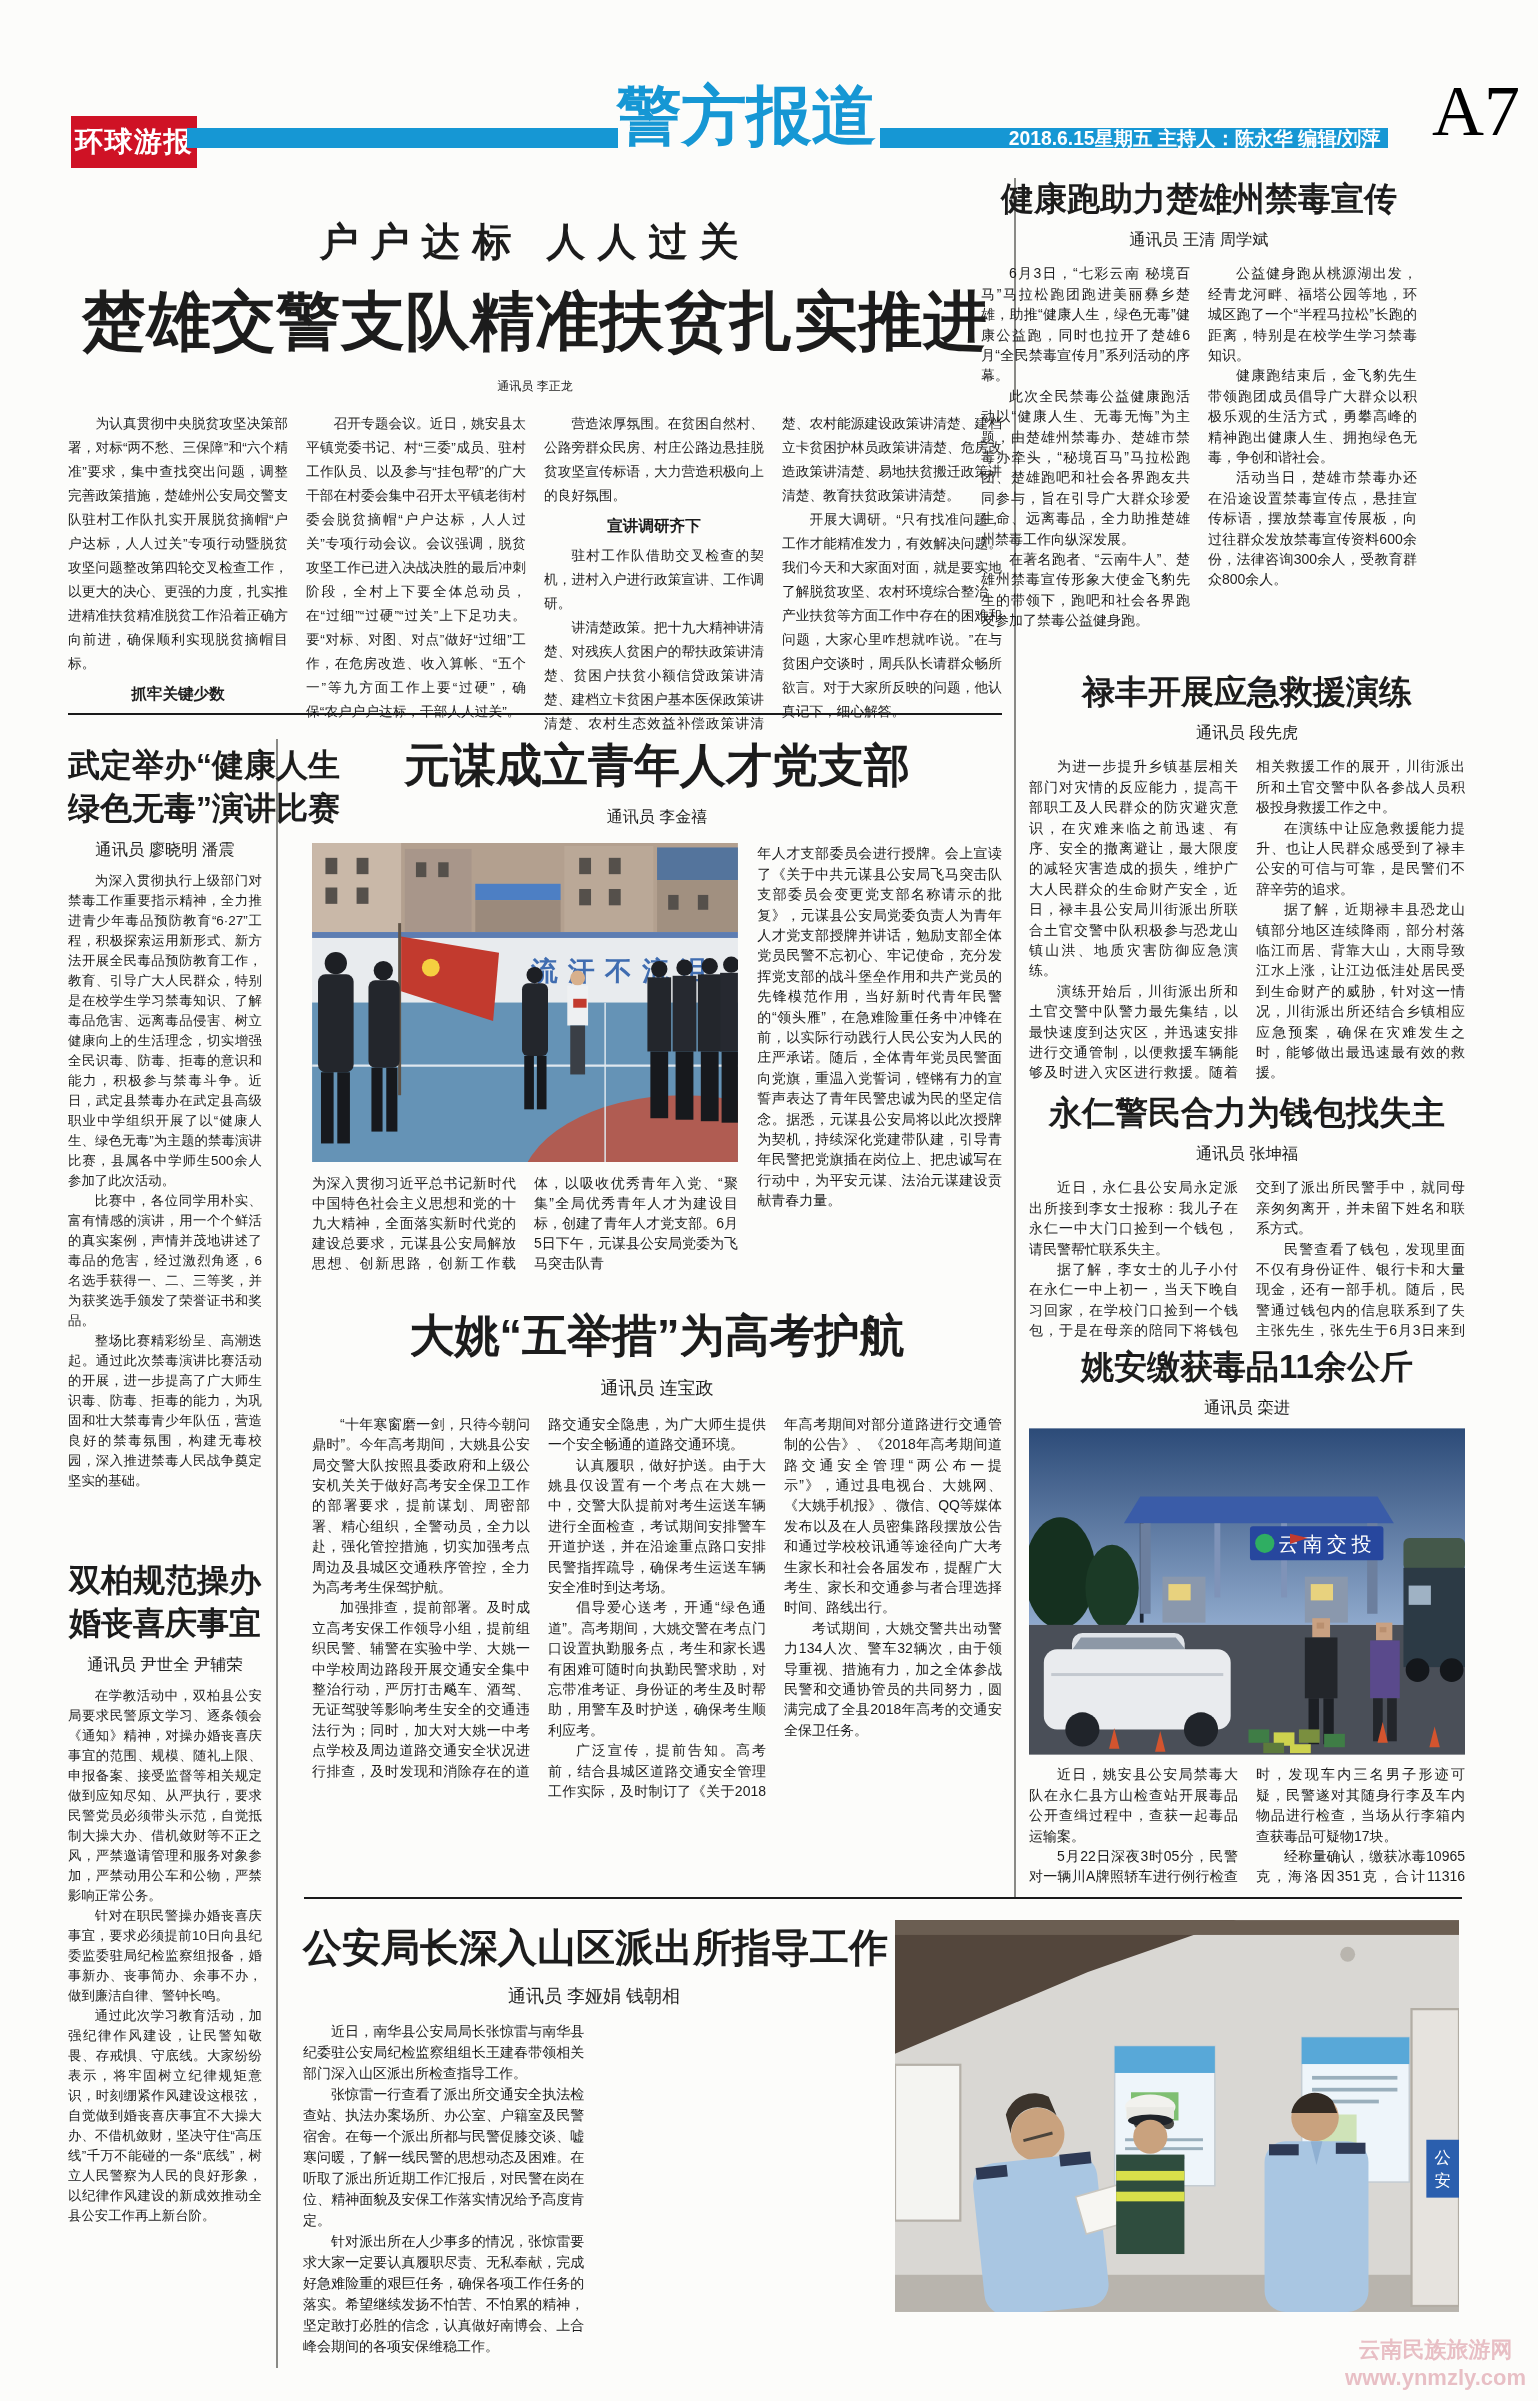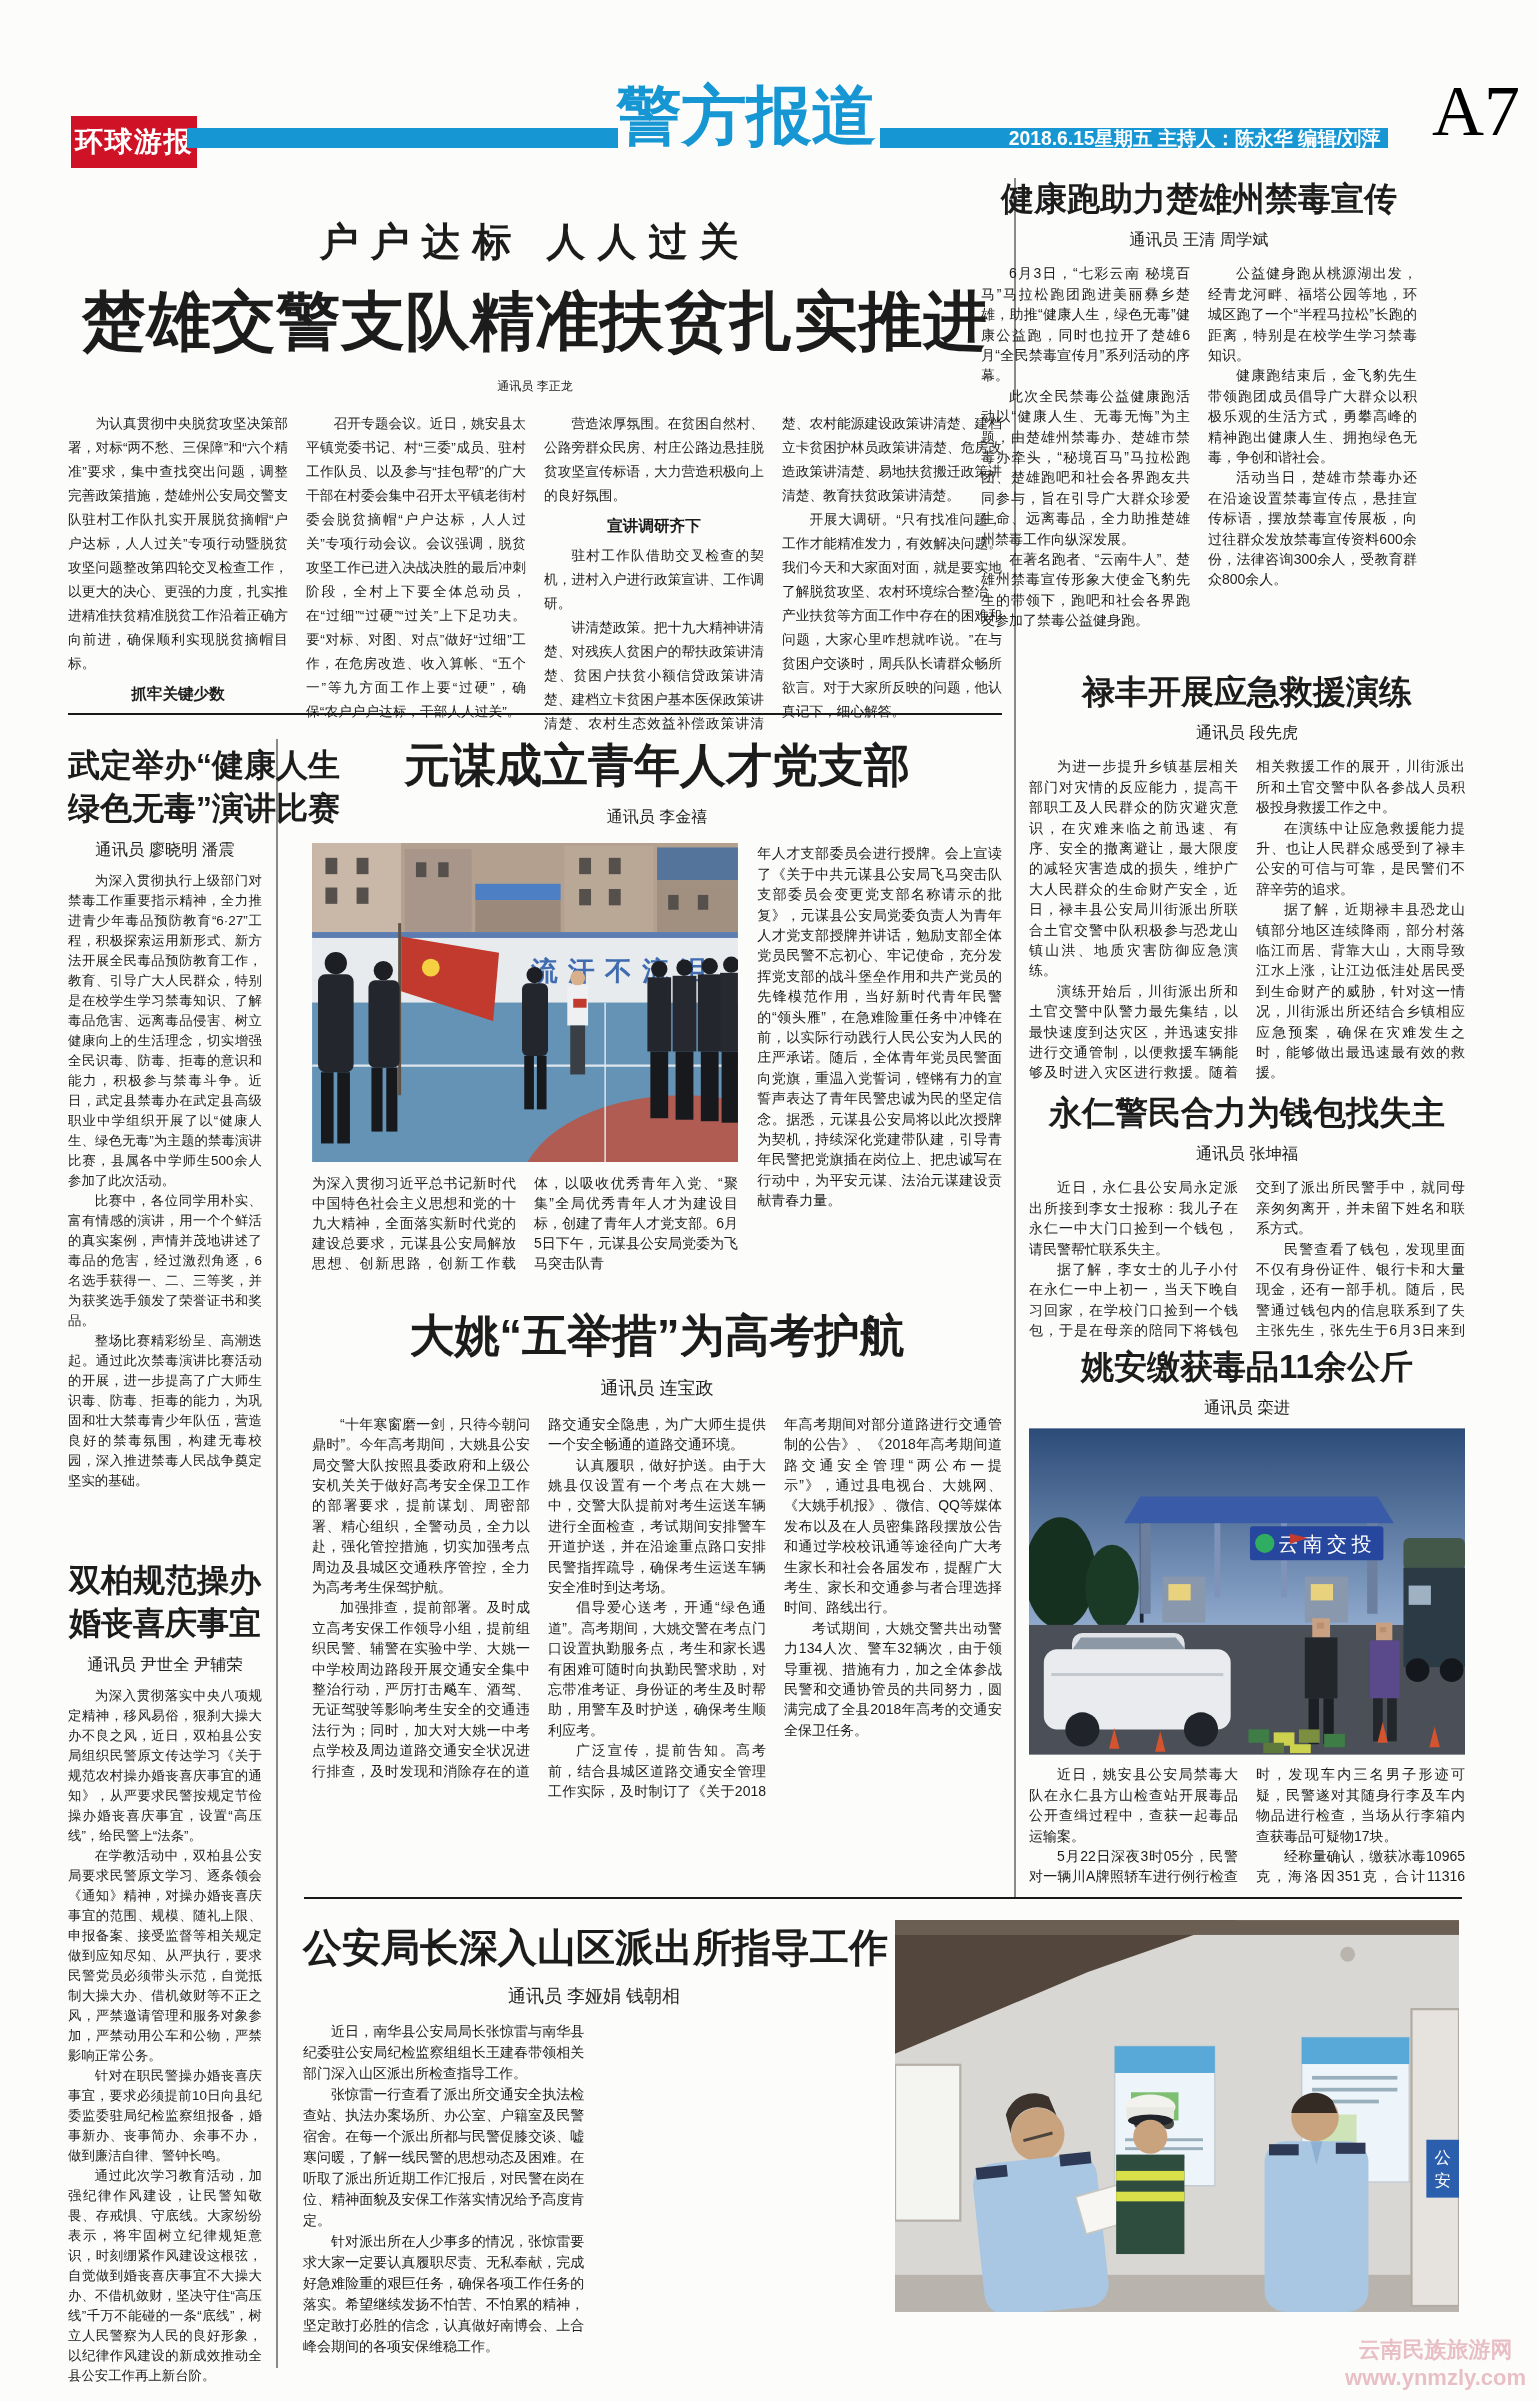--- a/index.html
+++ b/index.html
@@ -133,21 +133,20 @@
         <div class="bp para">整场比赛精彩纷呈、高潮迭起。通过此次禁毒演讲比赛活动的开展，进一步提高了广大师生识毒、防毒、拒毒的能力，为巩固和壮大禁毒青少年队伍，营造良好的禁毒氛围，构建无毒校园，深入推进禁毒人民战争奠定坚实的基础。</div>
       </div>
   </section>
 
   <section class="abs rail-l art-shuangbai">
     <div class="h1c">双柏规范操办</div>
     <div class="h1c">婚丧喜庆事宜</div>
     <div class="byline">通讯员 尹世全 尹辅荣</div>
     <div class="body-txt">
 
-    <div class="bp para">为深入贯彻落实中央八项规定精神，移风易俗，狠刹大操大办不良之风，近日，双柏县公安局组织民警原文传达学习《关于规范农村操办婚丧喜庆事宜的通知》，从严要求民警按规定节俭操办婚丧喜庆事宜，设置“高压线”，给民警上“法条”。</div>
         <div class="bp para">在学教活动中，双柏县公安局要求民警原文学习、逐条领会《通知》精神，对操办婚丧喜庆事宜的范围、规模、随礼上限、申报备案、接受监督等相关规定做到应知尽知、从严执行，要求民警党员必须带头示范，自觉抵制大操大办、借机敛财等不正之风，严禁邀请管理和服务对象参加，严禁动用公车和公物，严禁影响正常公务。</div>
         <div class="bp para">针对在职民警操办婚丧喜庆事宜，要求必须提前10日向县纪委监委驻局纪检监察组报备，婚事新办、丧事简办、余事不办，做到廉洁自律、警钟长鸣。</div>
         <div class="bp para">通过此次学习教育活动，加强纪律作风建设，让民警知敬畏、存戒惧、守底线。大家纷纷表示，将牢固树立纪律规矩意识，时刻绷紧作风建设这根弦，自觉做到婚丧喜庆事宜不大操大办、不借机敛财，坚决守住“高压线”千万不能碰的一条“底线”，树立人民警察为人民的良好形象，以纪律作风建设的新成效推动全县公安工作再上新台阶。</div>
       </div>
   </section>
 
   <section class="abs art-yuanmou">
     <div class="h1c">元谋成立青年人才党支部</div>
     <div class="byline">通讯员 李金禧</div>
     <div class="ym-row">

